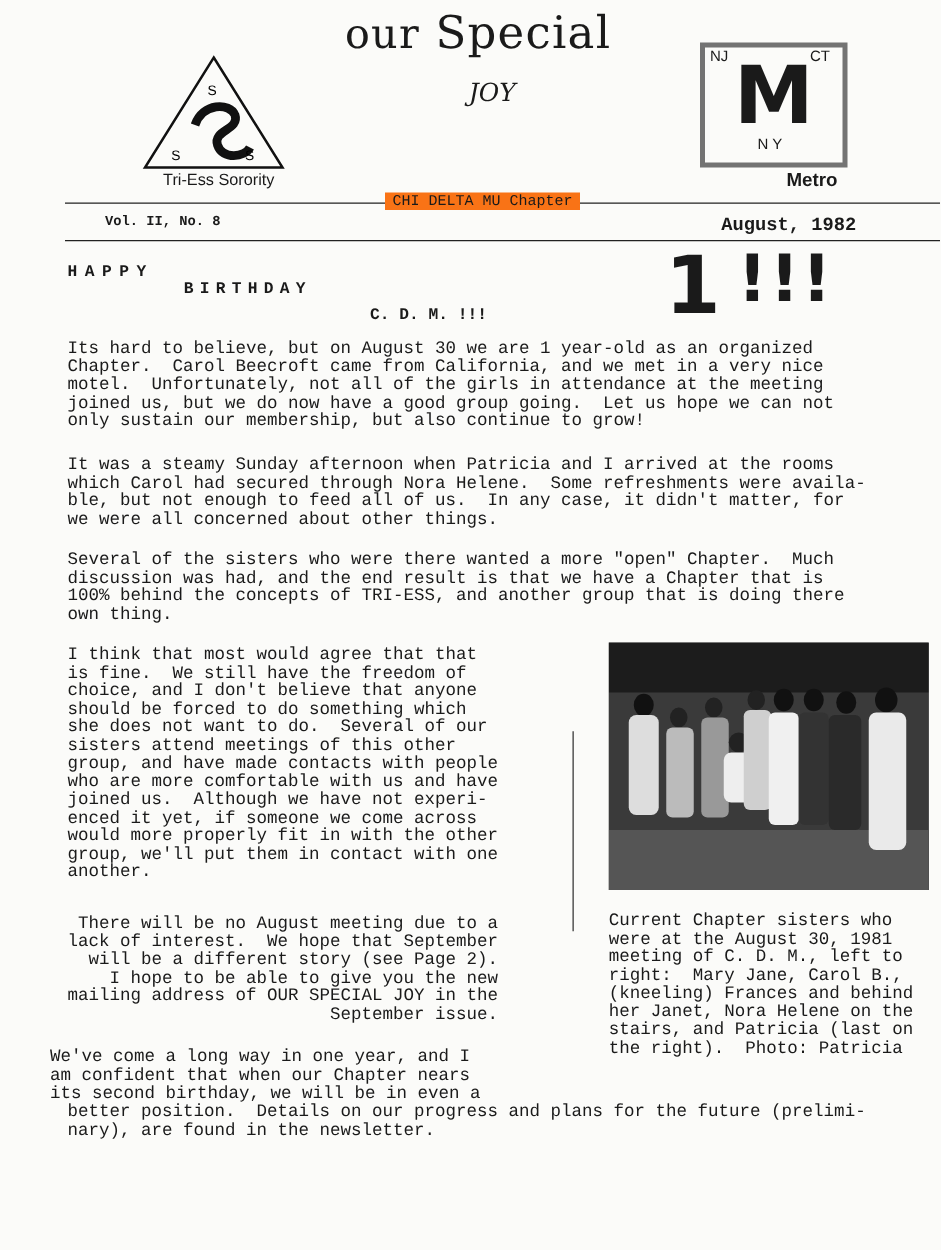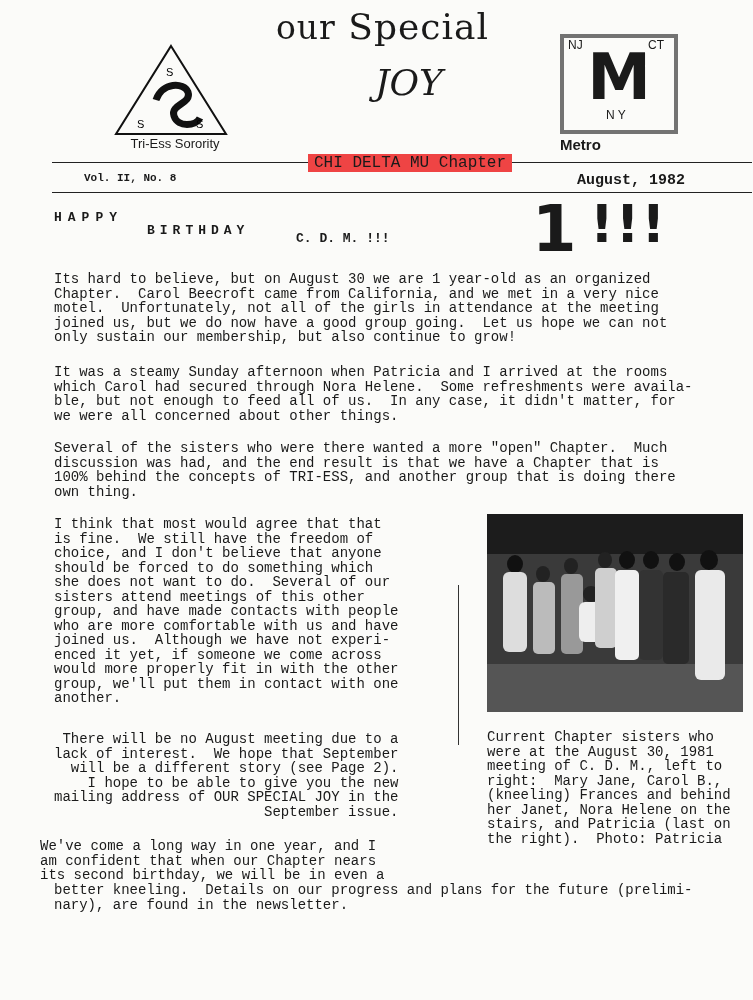--- a/index.html
+++ b/index.html
@@ -5,34 +5,34 @@
   html, body { margin:0; padding:0; }
   body {
     width:753px; height:1000px; background:#fbfbf9; position:relative; overflow:hidden;
     font-family:"Liberation Mono", "DejaVu Sans Mono", monospace; color:#1a1a1a;
   }
   .abs { position:absolute; }
   .logo-left { left:112px; top:42px; width:118px; height:96px; }
   .logo-left-label { left:100px; top:136px; width:150px; text-align:center; font-family:"Liberation Sans", sans-serif; font-size:13px; }
   .title-main { left:276px; top:6px; font-family:"DejaVu Serif", serif; font-size:36px; letter-spacing:1px; }
   .title-main .our { font-weight:normal; font-size:33px; }
-  .title-joy { left:375px; top:62px; font-family:"DejaVu Serif", serif; font-size:36px; font-style:italic;text-align:right; }
+  .title-joy { left:375px; top:62px; font-family:"DejaVu Serif", serif; font-size:20px; font-style:italic;text-align:right; }
   .metro-box { left:560px; top:34px; width:110px; height:92px; border:4px solid #737373; }
   .metro-m { position:absolute; left:10px; top:4px; width:90px; text-align:center; font-family:"DejaVu Sans", sans-serif; font-weight:bold; font-size:64px; line-height:70px; }
   .metro-nj { position:absolute; left:4px; top:0px; font-size:12px; font-family:"Liberation Sans", sans-serif; }
   .metro-ct { position:absolute; right:10px; top:0px; font-size:12px; font-family:"Liberation Sans", sans-serif; }
   .metro-ny { position:absolute; left:42px; top:70px; font-size:12px; font-family:"Liberation Sans", sans-serif; }
-  .metro-label { left:560px; top:136px; width:110px; text-align:left; font-family:"Liberation Sans", sans-serif; font-weight:bold; font-size:15px; }
+  .metro-label { left:560px; top:136px; width:110px; text-align:right; font-family:"Liberation Sans", sans-serif; font-weight:bold; font-size:15px; }
   .rule { height:0; border-top:1.5px solid #222; }
-  .chapter { left:308px; top:154px; font-size:16px; background:#ef4444; padding:0 6px; }
+  .chapter { left:308px; top:154px; font-size:12px; background:#f97316; padding:0 6px; }
   .vol { left:84px; top:172px; font-size:11px; font-weight:bold; }
   .date { left:577px; top:172px; font-size:15px; font-weight:bold; }
   .happy { left:54px; top:210px; font-size:13px; letter-spacing:6px; font-weight:bold; }
   .birthday { left:147px; top:223px; font-size:13px; letter-spacing:5px; font-weight:bold; }
-  .cdm { left:296px; top:231px; font-size:13px; font-weight:bold; }
+  .cdm { left:296px; top:244px; font-size:13px; font-weight:bold; }
   .big-one { left:532px; top:192px; font-family:"DejaVu Sans", sans-serif; font-weight:bold; font-size:64px; }
   .big-bangs { left:590px; top:194px; font-family:"DejaVu Sans", sans-serif; font-weight:bold; font-size:52px; letter-spacing:2px; }
   .para { font-size:14px; line-height:14.5px; white-space:pre; }
   .photo { left:487px; top:514px; width:256px; height:198px; background:#2a2a2a; overflow:hidden; }
   .caption { left:487px; top:730px; font-size:14px; line-height:14.5px; white-space:pre; }
   .vline { left:458px; top:585px; width:0; height:160px; border-left:1.5px solid #333; }
 </style>
 </head>
 <body>
 
@@ -138,14 +138,14 @@
 </div>
 <div class="abs caption">Current Chapter sisters who
 were at the August 30, 1981
 meeting of C. D. M., left to
 right:  Mary Jane, Carol B.,
 (kneeling) Frances and behind
 her Janet, Nora Helene on the
 stairs, and Patricia (last on
 the right).  Photo: Patricia</div>
 
-<div class="abs para" style="left:54px; top:883px;">better kneeling.  Details on our progress and plans for the future (prelimi-
+<div class="abs para" style="left:54px; top:883px;">better position.  Details on our progress and plans for the future (prelimi-
 nary), are found in the newsletter.</div>
 
 </body></html>

